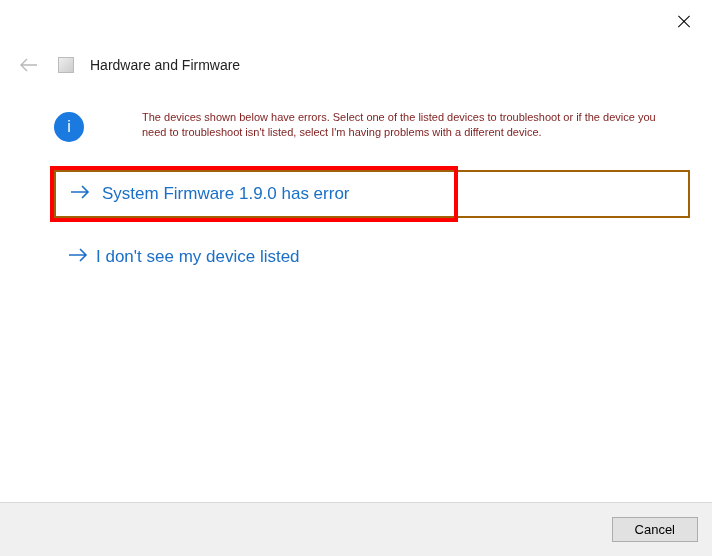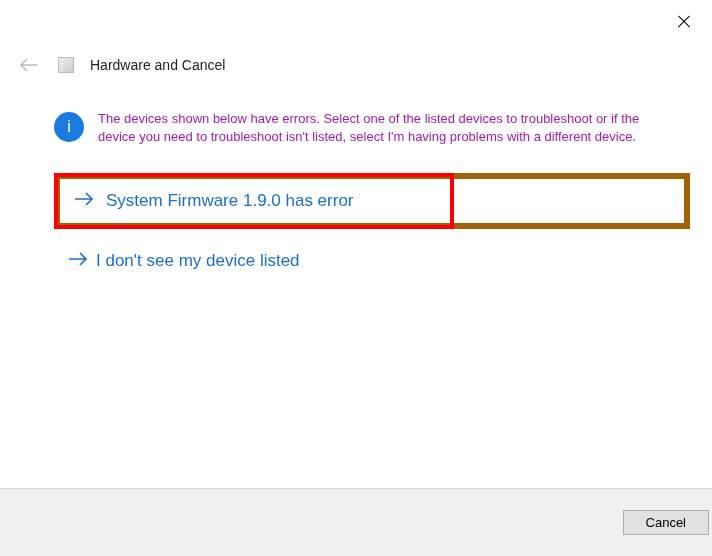--- a/index.html
+++ b/index.html
@@ -91,29 +91,30 @@
       justify-content: center;
       flex-shrink: 0;
       margin-top: 2px;
     }
     .info-icon span {
       color: #fff;
       font-size: 16px;
       font-weight: 400;
     }
     .info-text {
-      font-size: 13px;
-      color: #a21caf;
+      font-size: 11px;
+      color: #7f1d1d;
       line-height: 1.35;
       padding-right: 10px;
+      margin-left: 44px;
     }
 
     .option-wrap {
-      border: 6px solid #a16207;
-      margin-bottom: 10px;
+      border: 2px solid #a16207;
+      margin-bottom: 17px;
       position: relative;
     }
     .option-highlight {
       position: absolute;
       top: -6px;
       left: -6px;
       right: 230px;
       bottom: -6px;
       border: 4px solid #ff0000;
       pointer-events: none;
@@ -142,25 +143,25 @@
       font-weight: 400;
     }
 
     .footer {
       position: absolute;
       bottom: 0;
       left: 0;
       right: 0;
       border-top: 1px solid #d8d8d8;
       background: #f0f0f0;
-      height: 68px;
+      height: 54px;
       display: flex;
       align-items: center;
       justify-content: flex-end;
-      padding-right: 3px;
+      padding-right: 14px;
     }
     .cancel-btn {
       background: #e1e1e1;
       border: 1px solid #adadad;
       padding: 4px 22px;
       font-size: 13px;
       cursor: pointer;
       font-family: inherit;
     }
   </style>
@@ -169,21 +170,21 @@
 
 <div class="close-btn"></div>
 
 <div class="header-row">
   <div class="back-arrow">
     <svg width="18" height="14" viewBox="0 0 18 14">
       <path d="M7 1 L1 7 L7 13 M1 7 L17 7" stroke="#b8b8b8" stroke-width="1.4" fill="none"></path>
     </svg>
   </div>
   <div class="title-icon"></div>
-  <div class="header-title">Hardware and Cancel</div>
+  <div class="header-title">Hardware and Firmware</div>
 </div>
 
 <div class="content">
 
   <div class="info-row">
     <div class="info-icon">
       <span>i</span>
     </div>
     <div class="info-text">The devices shown below have errors. Select one of the listed devices to troubleshoot or if the device you need to troubleshoot isn't listed, select I'm having problems with a different device.</div>
   </div>

